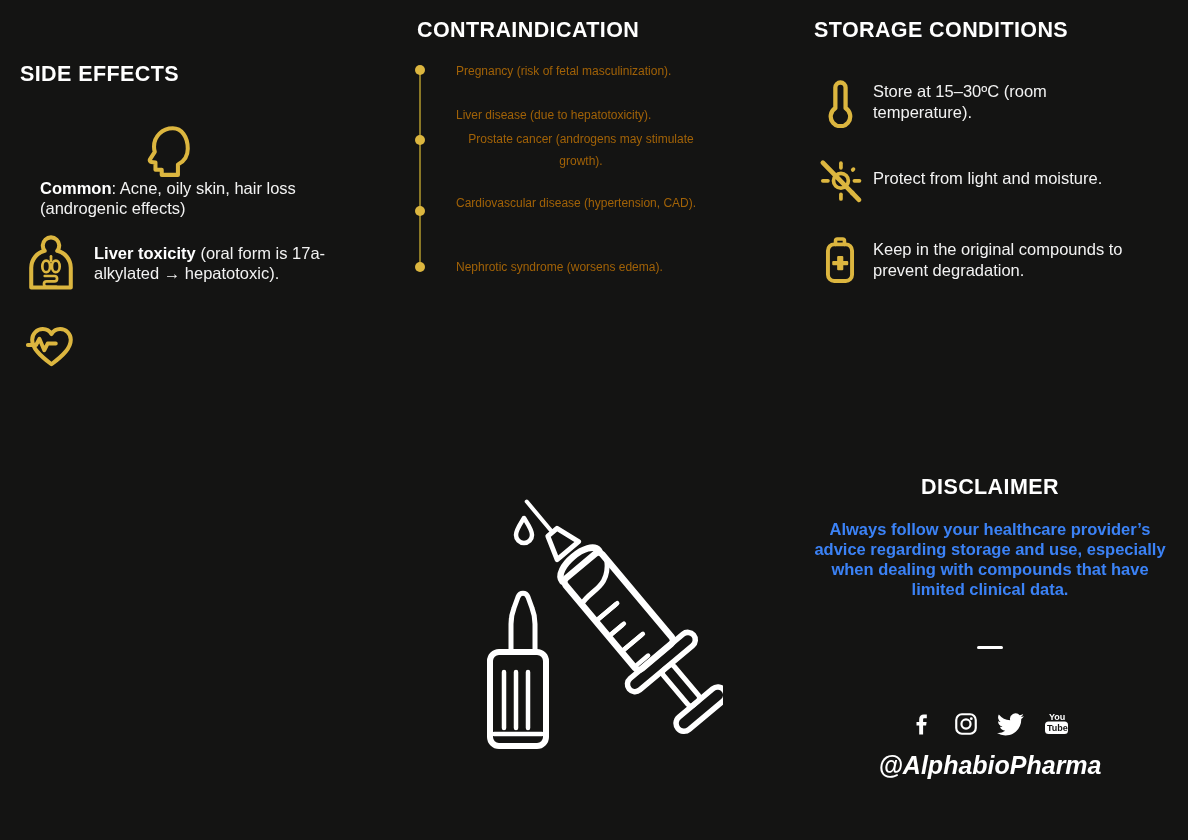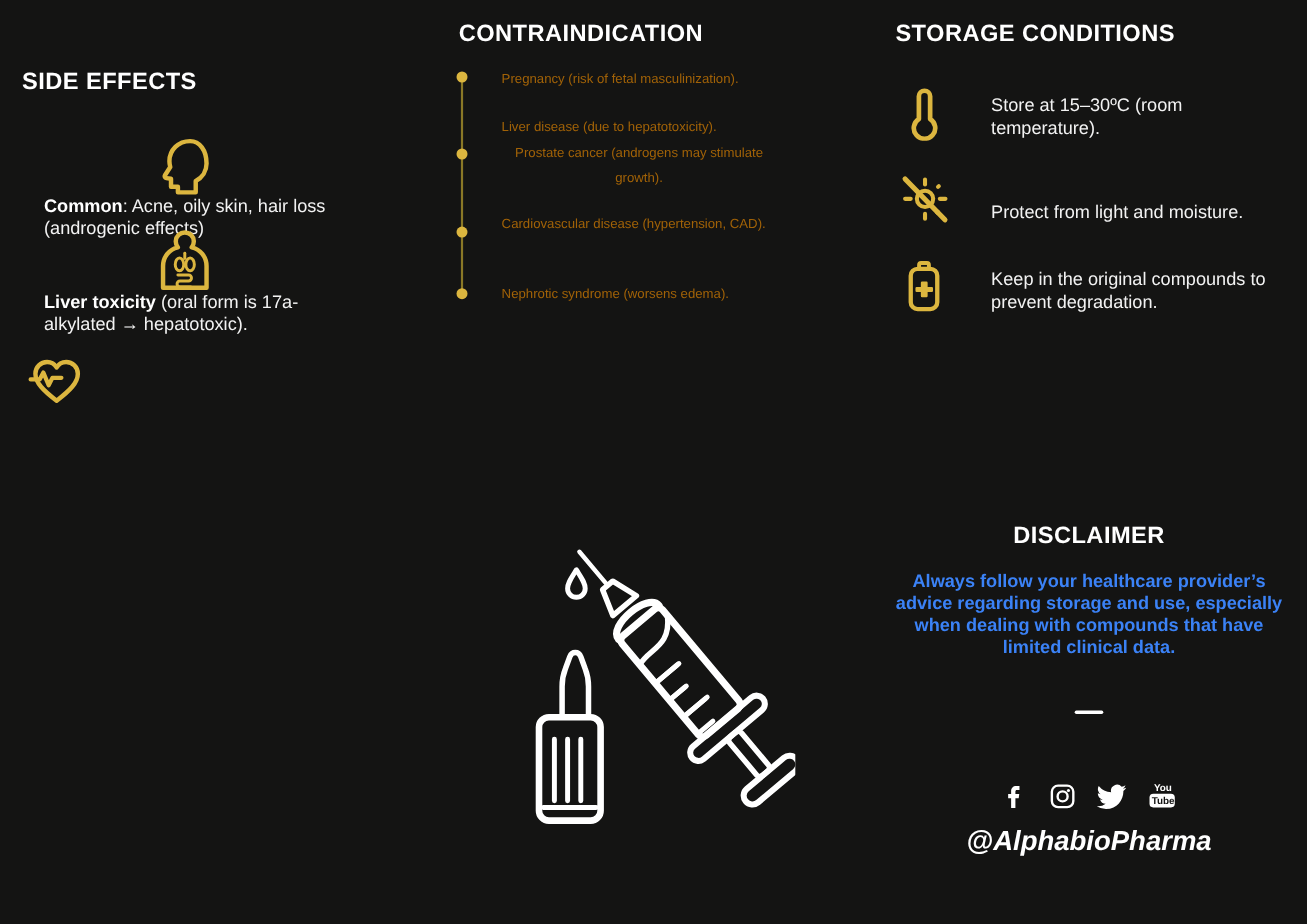--- a/index.html
+++ b/index.html
@@ -15,38 +15,38 @@
     line-height:26px; white-space:nowrap;
   }
   .col { position:absolute; top:17px; }
   #col-side { left:20px; width:372px;margin-top:44px; }
   #col-contra { left:408px; width:390px; }
   #col-contra .section-title { margin-left:9px; }
   #col-storage { left:814px; width:366px; }
 
   
   .se-item { position:absolute; left:4px; display:flex; align-items:center; }
-  .se-1 { top:61px;flex-direction:column; } .se-2 { top:148px;flex-direction:column; } .se-3 { top:255px; }
+  .se-1 { top:61px;flex-direction:column; } .se-2 { top:174px; } .se-3 { top:255px; }
   .se-icon { width:54px; height:56px; flex:none; }
   .se-text { margin-left:16px; width:272px; font-size:16.5px; line-height:20px; color:#f2f2f2; }
   .se-text strong { color:#ffffff; }
 
   
   .tl-line { position:absolute; left:10.5px; top:53px; width:2px; height:197px; background:#8a7826; }
   .tl-dot { position:absolute; left:6.5px; width:10px; height:10px; border-radius:50%; background:#dcb63f; }
   .dot-1 { top:48px; } .dot-2 { top:118px; } .dot-3 { top:189px; } .dot-4 { top:245px; }
   .ci { position:absolute; left:48px; font-size:12px; line-height:22px; color:#a16207; }
   .ci-1 { top:43px;  width:340px; }
   .ci-2 { top:87px;  width:340px; }
   .ci-3 { top:111px; width:250px;text-align:center; }
   .ci-4 { top:175px; width:300px; }
   .ci-5 { top:239px; width:340px; }
 
   
-  .st-item { position:absolute; left:0; display:flex; align-items:flex-end;gap:28px; }
+  .st-item { position:absolute; left:0; display:flex; align-items:center; }
   .st-1 { top:59px; } .st-2 { top:135px; } .st-3 { top:217px; }
   .st-icon { width:52px; height:52px; flex:none; display:flex; align-items:center; justify-content:center; }
   .st-text { margin-left:7px; width:262px; font-size:16.5px; line-height:21px; color:#f2f2f2; }
 
   
   #illustration { position:absolute; left:478px; top:488px; }
 
   
   #disclaimer { position:absolute; left:810px; top:475px; width:360px; text-align:center; }
   .disc-title { position:absolute; top:0; left:0; width:100%; font-size:21.5px; font-weight:bold; color:#ffffff; letter-spacing:.4px; }

